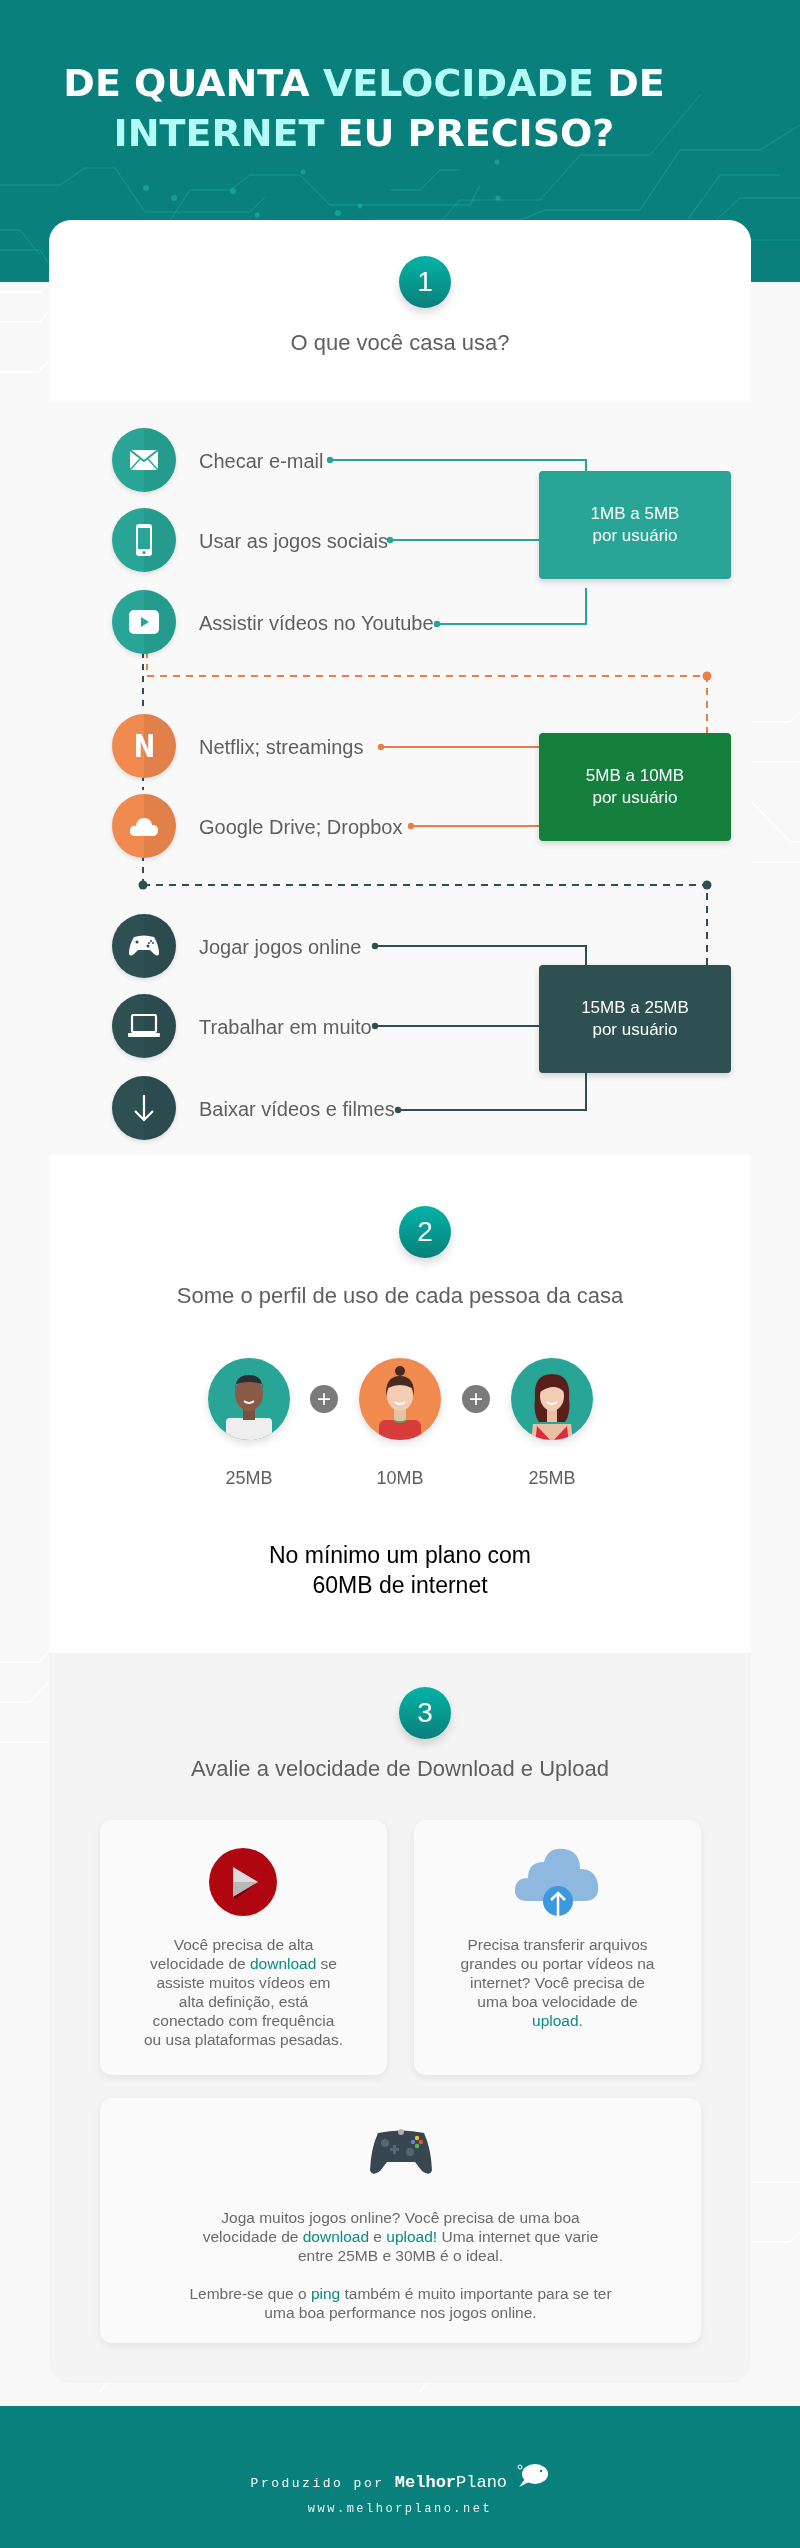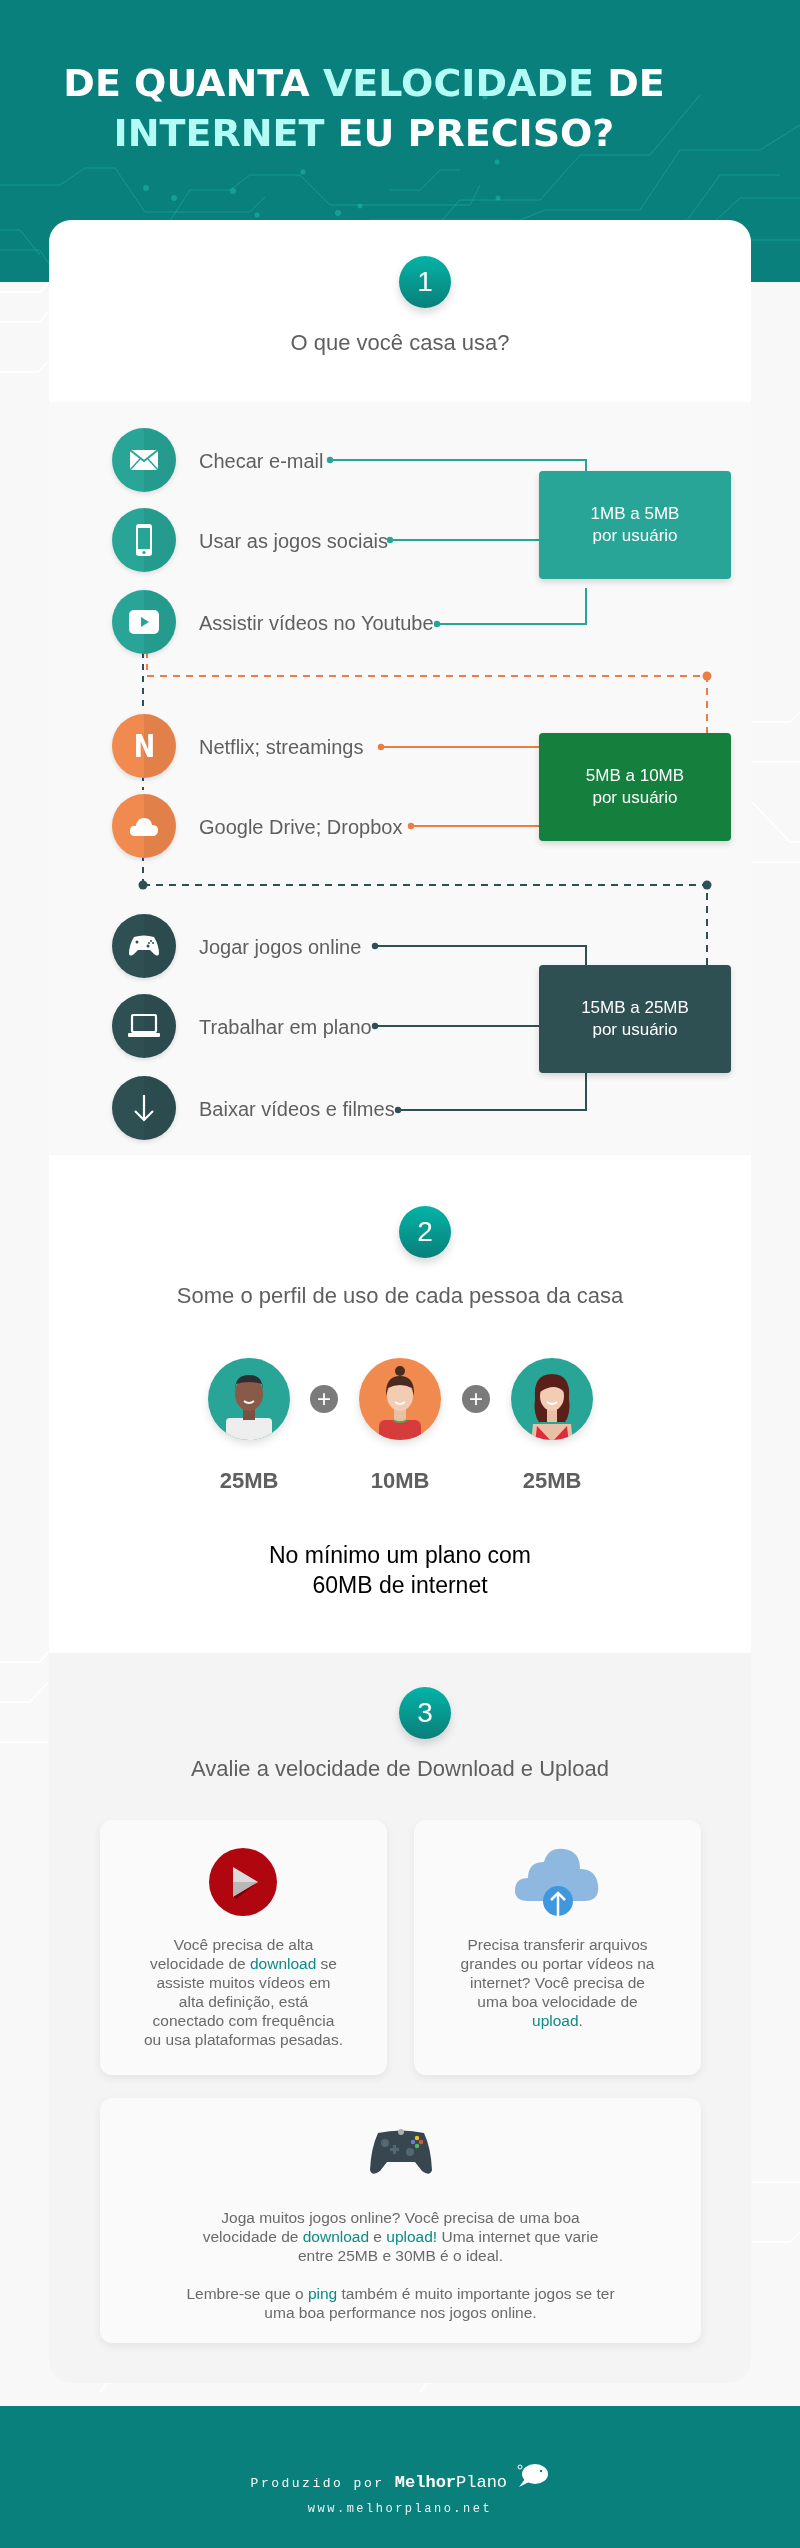--- a/index.html
+++ b/index.html
@@ -69,21 +69,21 @@
     border-radius: 4px; color: #fff; font-size: 17px; line-height: 22px;
     display: flex; align-items: center; justify-content: center; text-align: center;
     box-shadow: 0 3px 6px rgba(0,0,0,0.15);
   }
   .lines { position: absolute; left: 0; top: 0; }
   .person { position: absolute; width: 84px; text-align: center; }
   .person .avatar {
     width: 82px; height: 82px; border-radius: 50%; position: relative; overflow: hidden;
     margin: 0 auto; box-shadow: 0 4px 8px rgba(0,0,0,0.12);
   }
-  .person .mb { margin-top: 28px; font-size: 22px; color: #5f5f5f; font-weight: bold; }
+  .person .mb { margin-top: 28px; font-size: 18px; color: #5f5f5f; }
   .plus {
     position: absolute; width: 28px; height: 28px; border-radius: 50%;
     background: #7b7b7b; color: #fff; text-align: center; line-height: 27px; font-size: 24px;
   }
   .total {
     position: absolute; left: 0; width: 800px; text-align: center;
     font-size: 23px; line-height: 30px; color: #000000;
   }
   .info-card {
     position: absolute; background: #fafafa; border-radius: 12px;
@@ -298,21 +298,21 @@
     <span class="use-label">Jogar jogos online</span>
   </div>
   <div class="use-item" style="top:774px;left:63px;">
     <div class="use-icon" style="background:#2e5053;">
       <span class="half"></span>
       <svg width="34" height="24" viewBox="0 0 34 24">
           <rect x="5" y="1" width="24" height="17" rx="1.5" fill="none" stroke="#fff" stroke-width="2.2"></rect>
           <rect x="1" y="19" width="32" height="4" rx="1" fill="#fff"></rect>
         </svg>
     </div>
-    <span class="use-label">Trabalhar em plano</span>
+    <span class="use-label">Trabalhar em muito</span>
   </div>
   <div class="use-item" style="top:856px;left:63px;">
     <div class="use-icon" style="background:#2e5053;">
       <span class="half"></span>
       <svg width="22" height="28" viewBox="0 0 22 28">
           <line x1="11" y1="1" x2="11" y2="26" stroke="#fff" stroke-width="2.2"></line>
           <polyline points="2,17 11,26 20,17" stroke="#fff" stroke-width="2.2" fill="none"></polyline>
         </svg>
     </div>
     <span class="use-label">Baixar vídeos e filmes</span>
@@ -422,21 +422,21 @@
       <circle cx="47" cy="10" r="2.2" fill="#f4c21b"></circle>
       <circle cx="51" cy="14" r="2.2" fill="#e5533c"></circle>
       <circle cx="43" cy="14" r="2.2" fill="#6f7dd0"></circle>
       <circle cx="47" cy="18" r="2.2" fill="#58b85c"></circle>
     </svg>
     <div class="txt" style="top:110px;">
       <div>Joga muitos jogos online? Você precisa de uma boa</div>
       <div><span>velocidade de </span><span class="lk">download</span><span> e </span><span class="lk">upload!</span><span> Uma internet que varie</span></div>
       <div>entre 25MB e 30MB é o ideal.</div>
       <div style="height:19px;"></div>
-      <div><span>Lembre-se que o </span><span class="lk">ping</span><span> também é muito importante jogos se ter</span></div>
+      <div><span>Lembre-se que o </span><span class="lk">ping</span><span> também é muito importante para se ter</span></div>
       <div>uma boa performance nos jogos online.</div>
     </div>
   </div>
 </div>
 
 <div class="footer">
   <div class="produced">
     <span>Produzido por </span><span class="brand"><span>Melhor</span><span class="light">Plano</span></span>
     <svg width="32" height="26" viewBox="0 0 32 26" style="vertical-align:-2px;">
       <ellipse cx="18" cy="11" rx="13" ry="10" fill="#fff"></ellipse>

